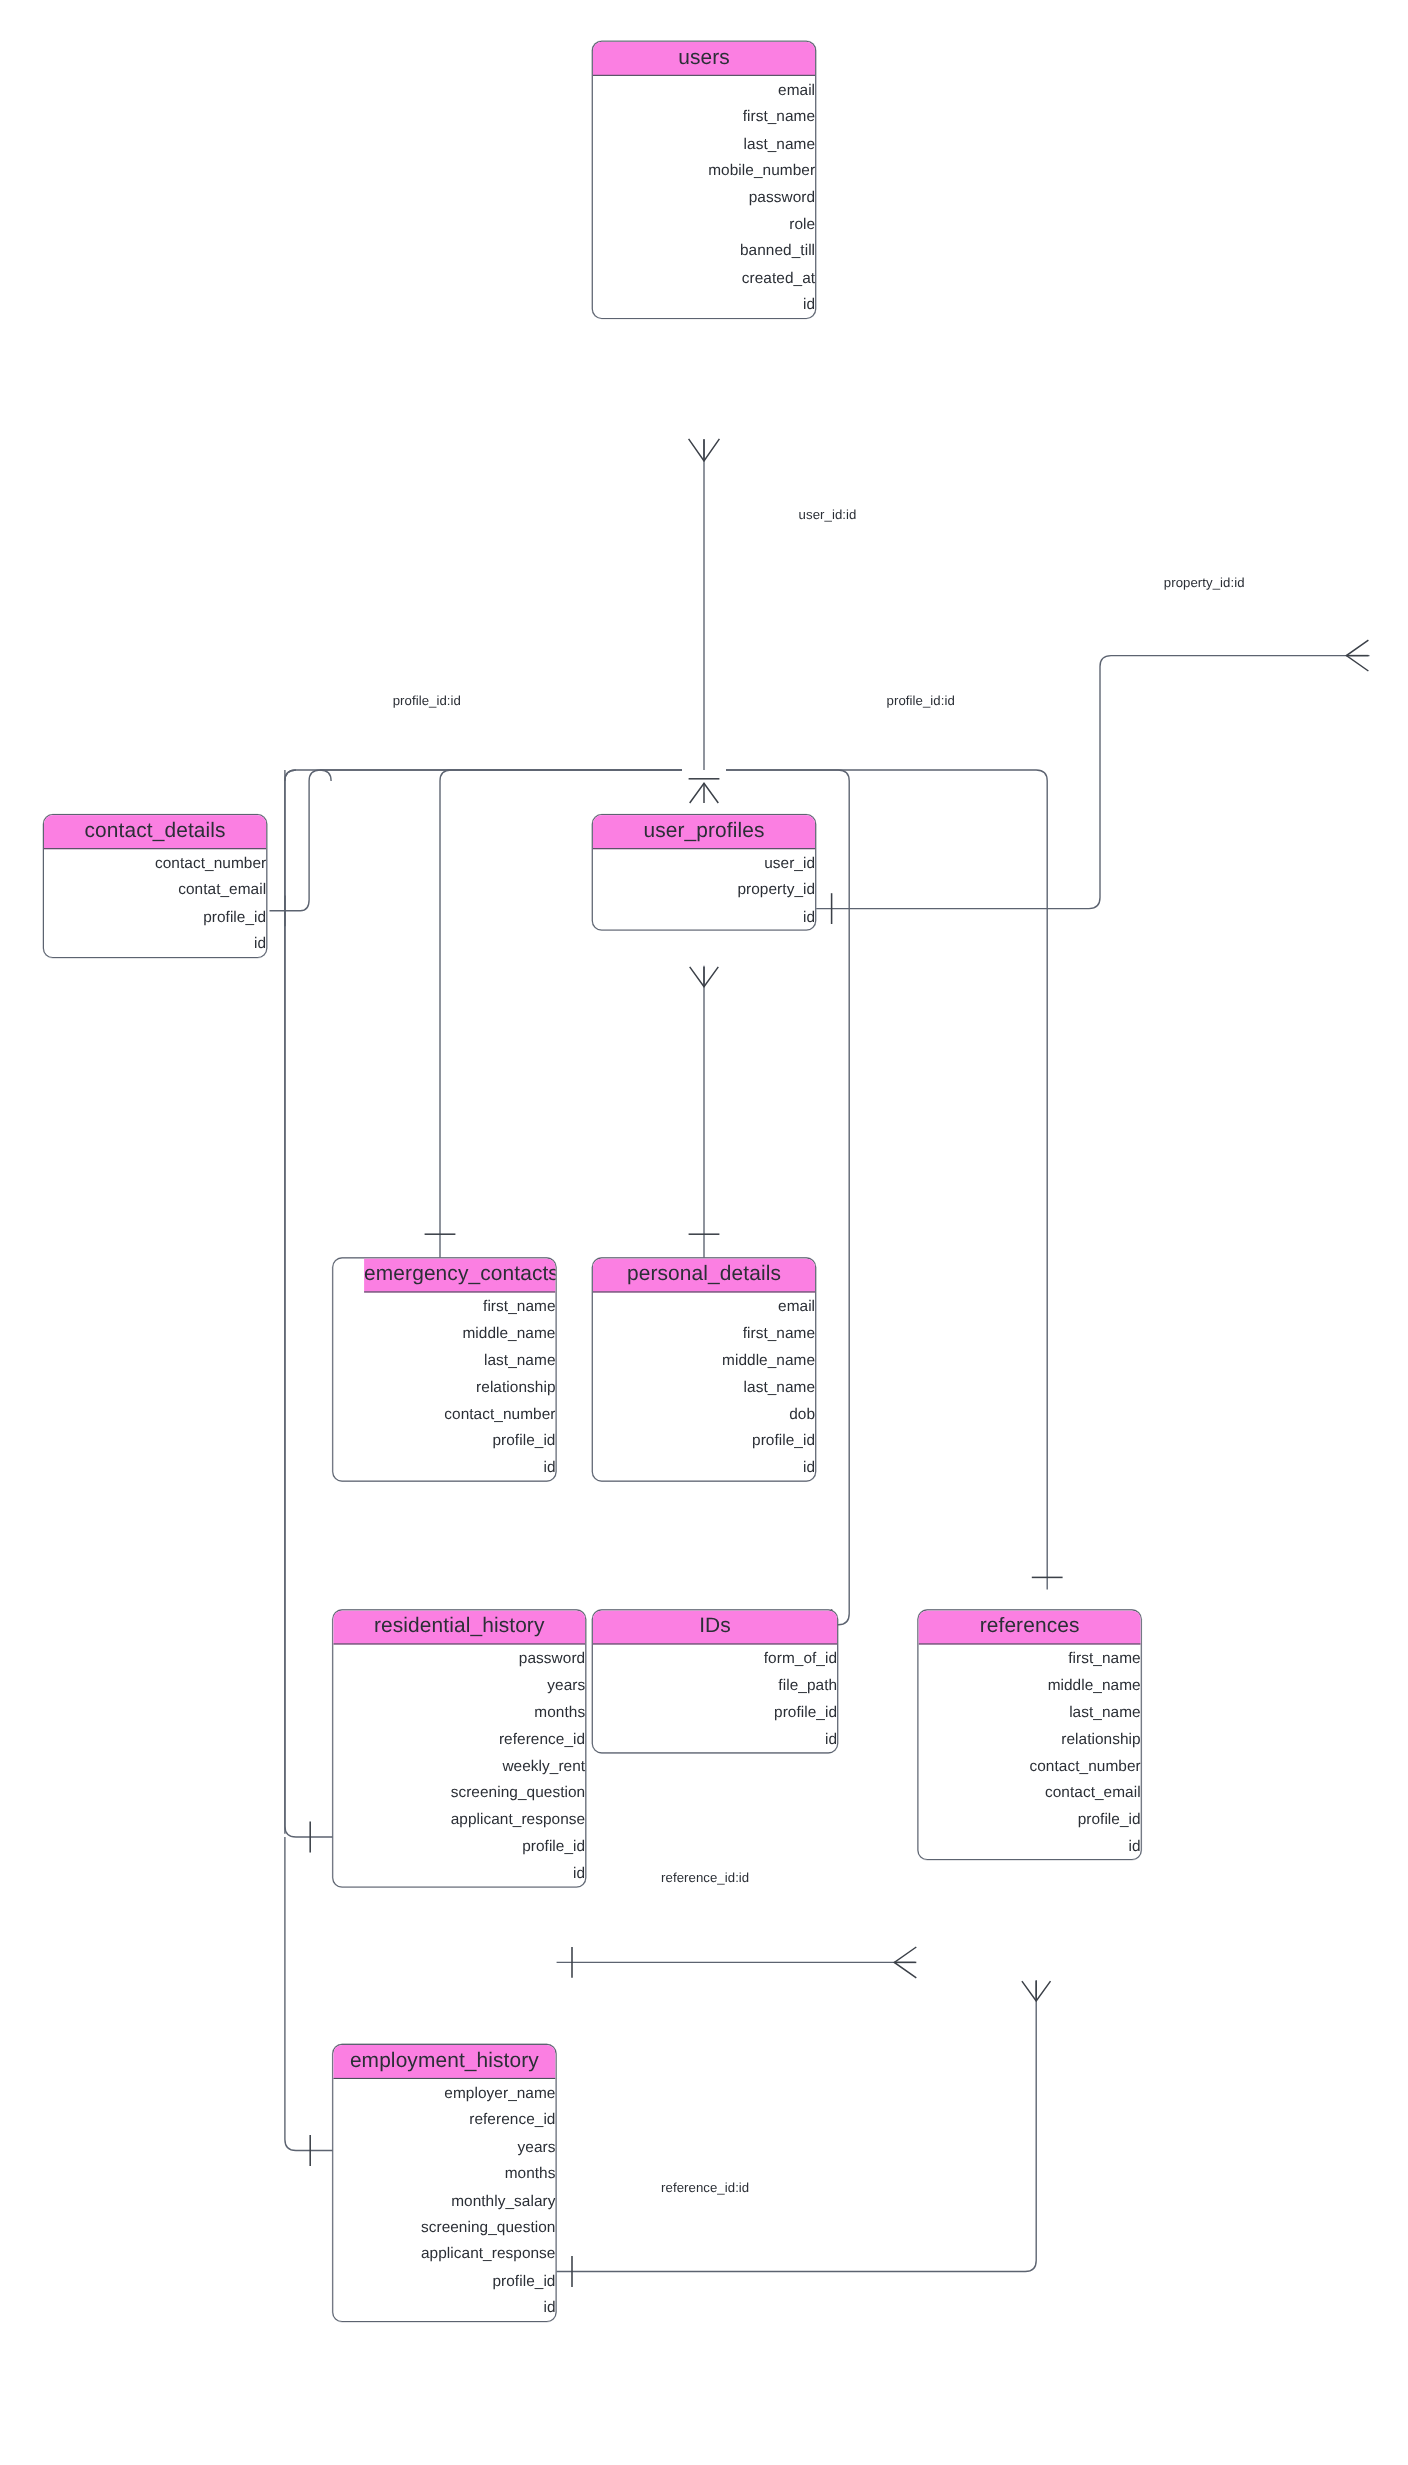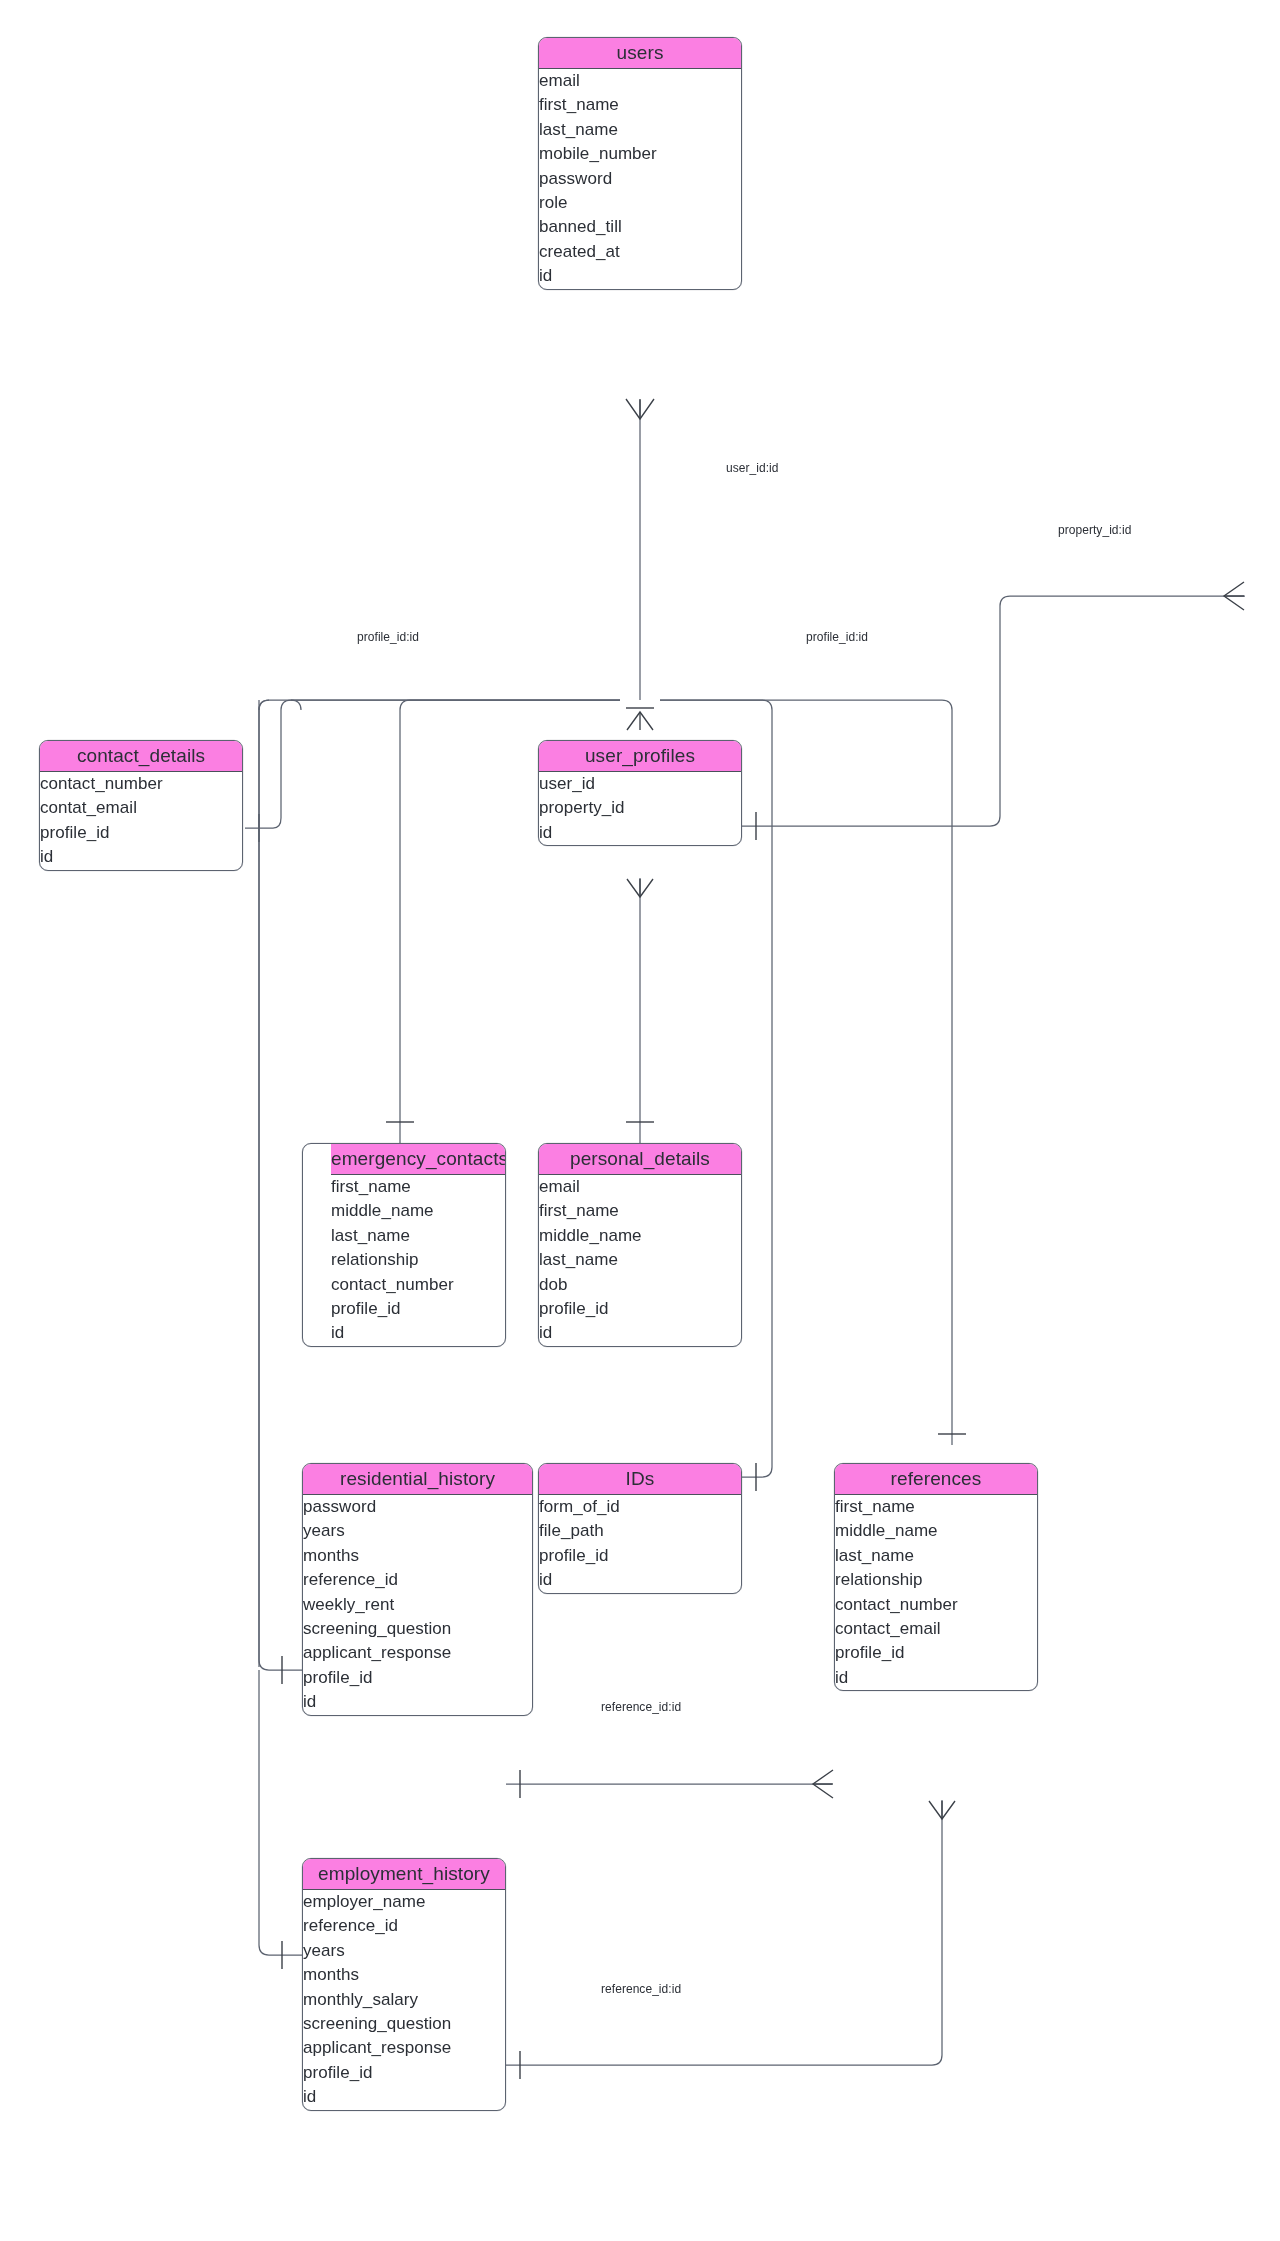--- a/index.html
+++ b/index.html
@@ -43,25 +43,25 @@
     height: 30px;
     text-align: center;
     border-bottom: 1.3px solid #4a505b;
     white-space: nowrap;
     letter-spacing: 0.1px;
   }
   .entity-fields {
     padding: 0;
   }
   .field {
-    font-size: 17px;
+    font-size: 14px;
     color: #2b2f36;
     height: 24.4px;
     line-height: 24.4px;
-    text-align: left;
+    text-align: right;
     white-space: nowrap;
     letter-spacing: 0.05px;
   }
   .edge-label {
     position: absolute;
     font-size: 12px;
     color: #2b2f36;
     white-space: nowrap;
     letter-spacing: 0.05px;
   }
@@ -228,21 +228,21 @@
       <div class="field">months</div>
       <div class="field">reference_id</div>
       <div class="field">weekly_rent</div>
       <div class="field">screening_question</div>
       <div class="field">applicant_response</div>
       <div class="field">profile_id</div>
       <div class="field">id</div>
     </div>
   </div>
 
-  <div class="entity" style="left:538px; top:1463px; width:204px;">
+  <div class="entity" style="left:538px; top:1463px; width:224px;">
     <div class="entity-title">IDs</div>
     <div class="entity-fields">
       <div class="field">form_of_id</div>
       <div class="field">file_path</div>
       <div class="field">profile_id</div>
       <div class="field">id</div>
     </div>
   </div>
 
   <div class="entity" style="left:834px; top:1463px; width:204px;">

